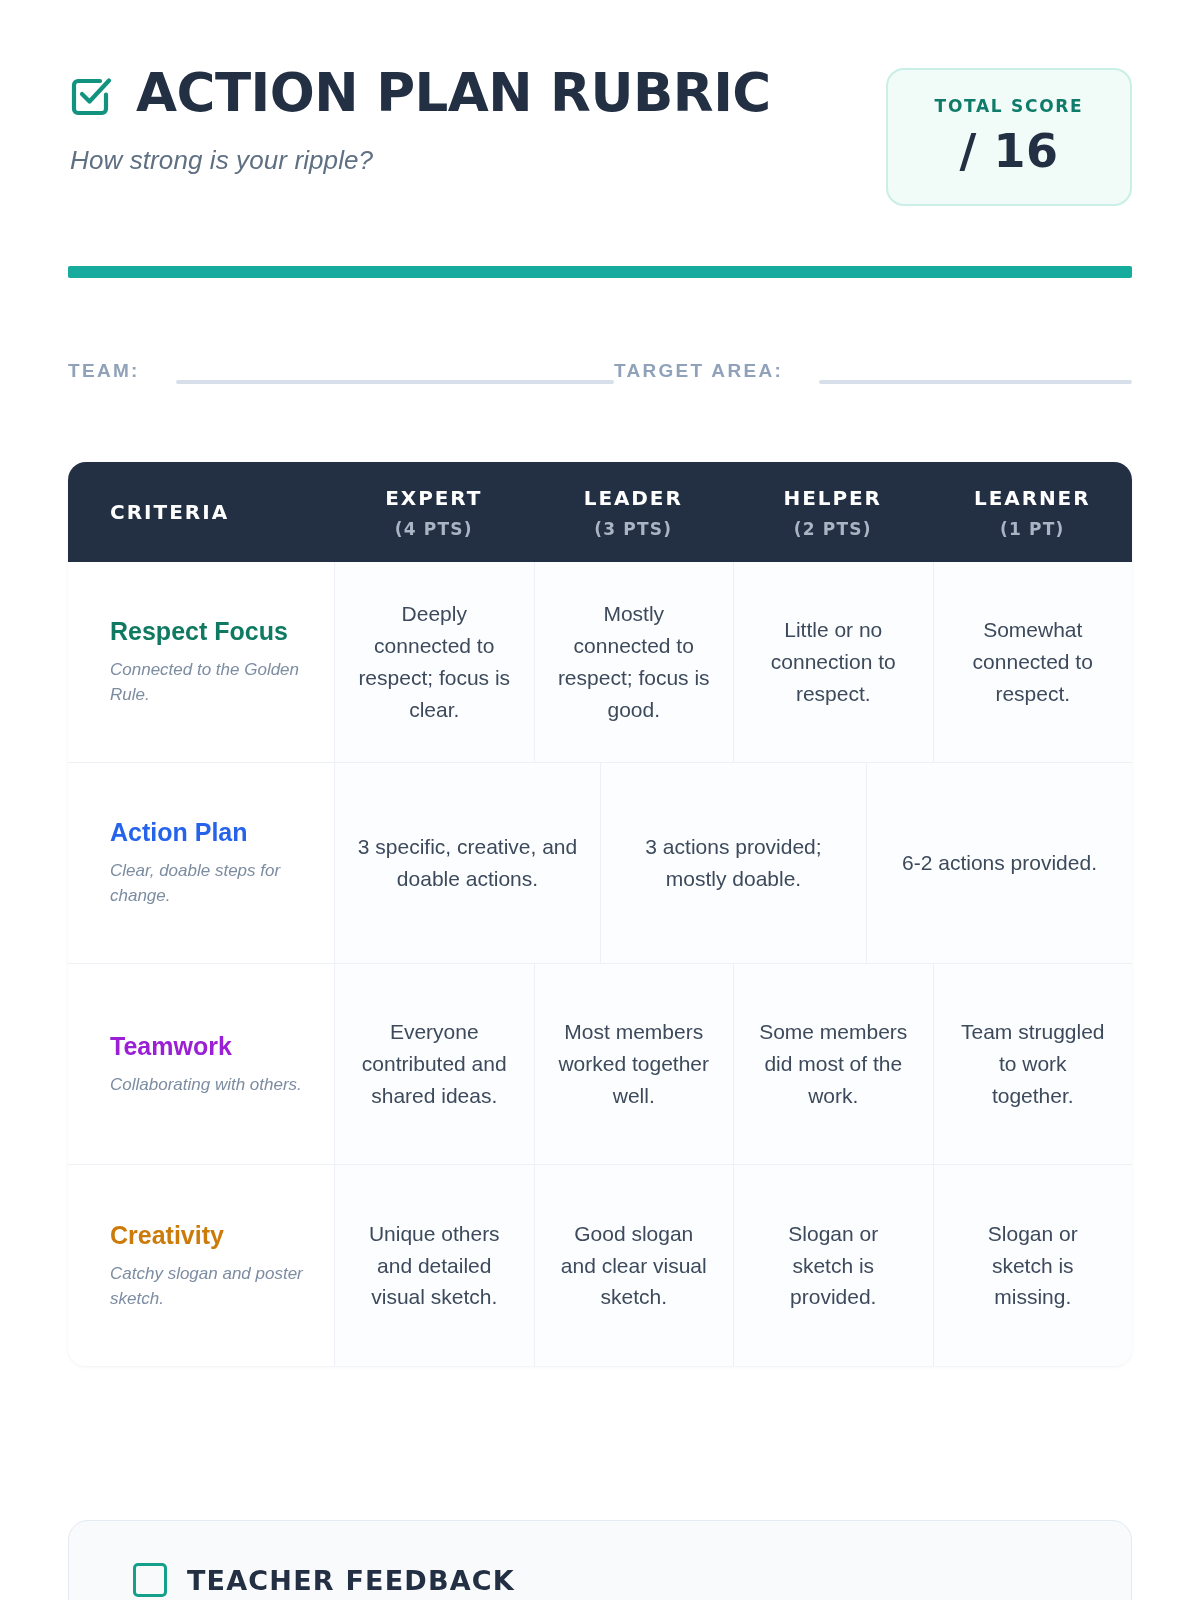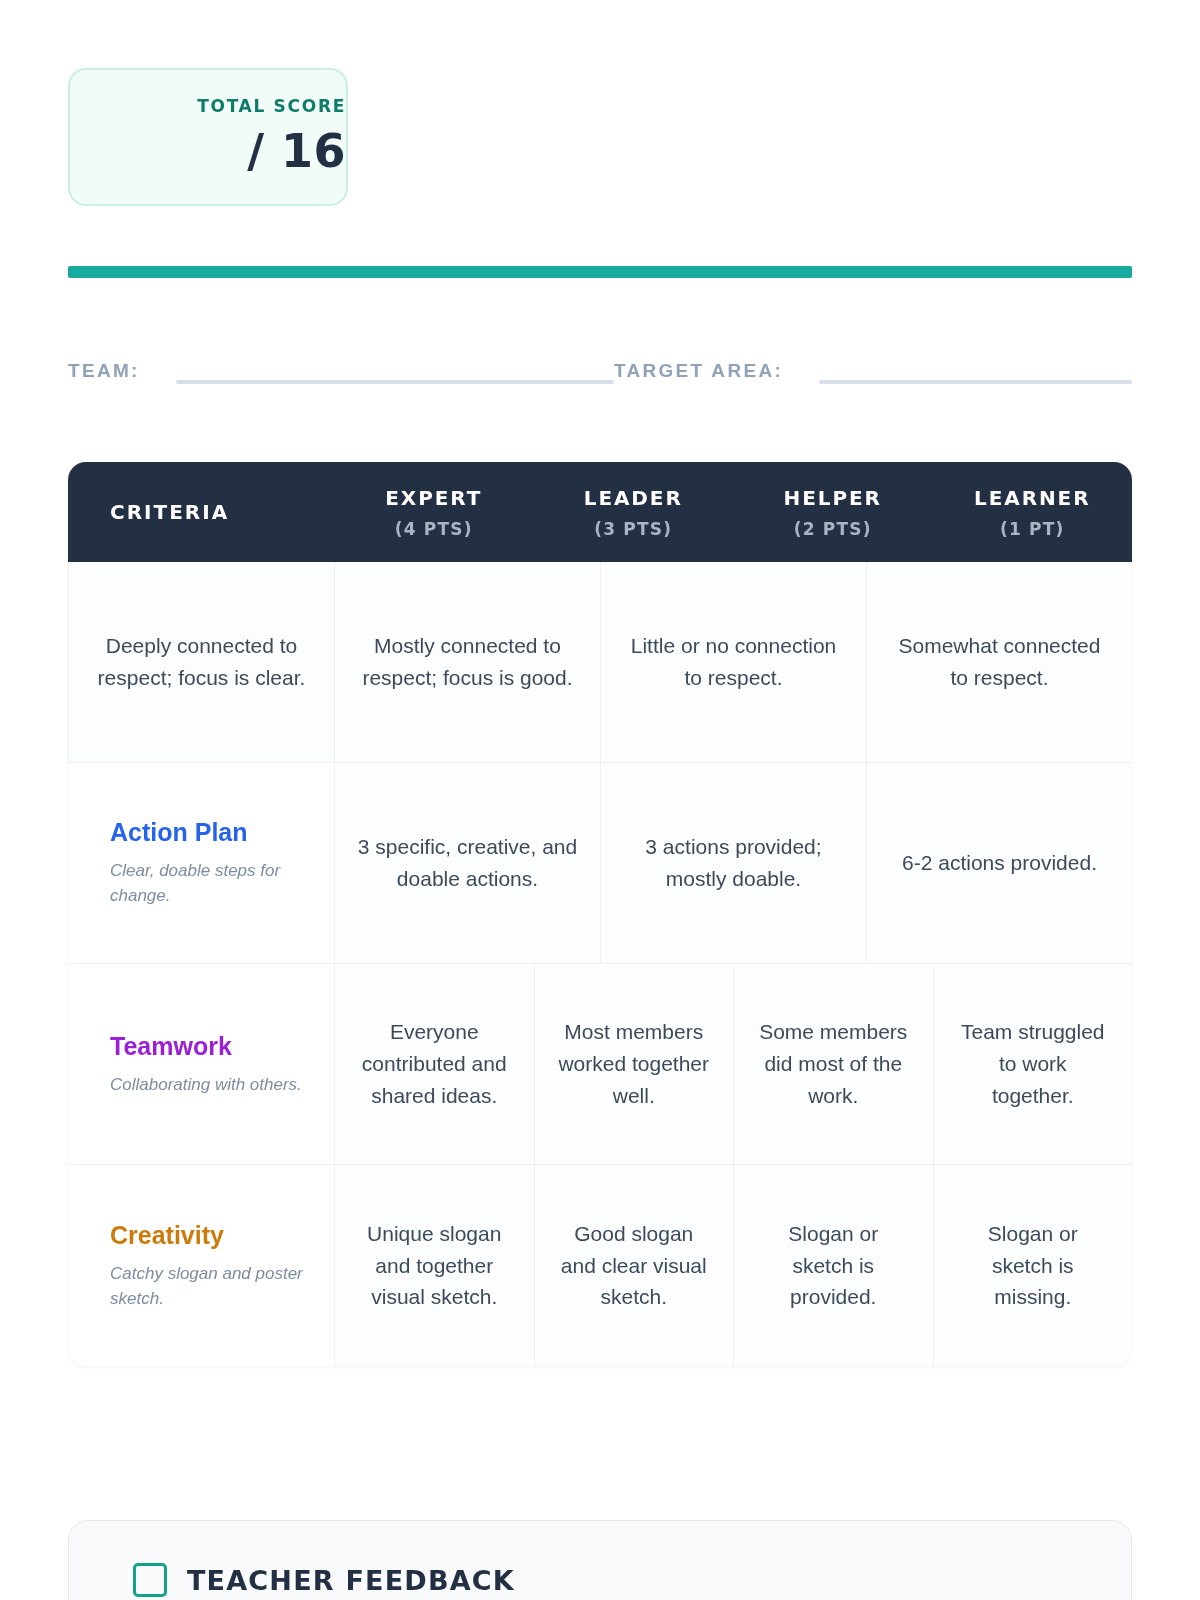--- a/index.html
+++ b/index.html
@@ -65,28 +65,28 @@
     margin-left: 2px;
     font-size: 26px;
     font-style: italic;
     color: #5F7083;
     font-family: "Liberation Sans", sans-serif;
     letter-spacing: 0.1px;
   }
 
   
   .score-box {
-    width: 280px;
+    width: 246px;
     height: 138px;
     border: 2px solid #C9EFE6;
     background: #F1FBF8;
     border-radius: 18px;
     display: flex;
     flex-direction: column;
-    align-items: flex-end;
+    align-items: center;
     justify-content: center;
     margin-top: 2px;
   }
 
   .score-label {
     font-size: 17px;
     font-weight: 800;
     letter-spacing: 1.7px;
     color: #0E7C68;
     font-family: "DejaVu Sans", sans-serif;
@@ -276,20 +276,30 @@
     color: #232F43;
     font-family: "DejaVu Sans", sans-serif;
   }
 </style>
 </head>
 <body>
 
 <div class="page">
 
   <div class="header">
+    <div class="header-left">
+      <div class="title-row">
+        <svg class="check-icon" viewBox="0 0 46 46">
+          <path d="M38 22.5 V37 a4 4 0 0 1 -4 4 H10 a4 4 0 0 1 -4 -4 V13 a4 4 0 0 1 4 -4 H32" fill="none" stroke="#11937F" stroke-width="4.2" stroke-linecap="round"></path>
+          <path d="M14 22 L21.5 29.5 L41 8.5" fill="none" stroke="#11937F" stroke-width="4.2" stroke-linecap="round" stroke-linejoin="round"></path>
+        </svg>
+        <div class="page-title">ACTION PLAN RUBRIC</div>
+      </div>
+      <div class="subtitle">How strong is your ripple?</div>
+    </div>
 
     <div class="score-box">
       <div class="score-label">TOTAL SCORE</div>
       <div class="score-value">/ 16</div>
     </div>
   </div>
 
   <div class="divider"></div>
 
   <div class="fields">
@@ -322,20 +332,24 @@
       </div>
       <div class="col-level head-level">
         <div class="head-level-name">LEARNER</div>
         <div class="head-level-pts">(1 PT)</div>
       </div>
     </div>
 
     <div class="rubric-body">
 
       <div class="rubric-row">
+        <div class="cell-criteria">
+          <div class="criteria-name" style="color: rgb(15, 122, 97);">Respect Focus</div>
+          <div class="criteria-desc">Connected to the Golden Rule.</div>
+        </div>
         <div class="cell-level">Deeply connected to respect; focus is clear.</div>
         <div class="cell-level">Mostly connected to respect; focus is good.</div>
         <div class="cell-level">Little or no connection to respect.</div>
         <div class="cell-level">Somewhat connected to respect.</div>
       </div>
 
       <div class="rubric-row">
         <div class="cell-criteria">
           <div class="criteria-name" style="color: rgb(37, 99, 235);">Action Plan</div>
           <div class="criteria-desc">Clear, doable steps for change.</div>
@@ -354,21 +368,21 @@
         <div class="cell-level">Most members worked together well.</div>
         <div class="cell-level">Some members did most of the work.</div>
         <div class="cell-level">Team struggled to work together.</div>
       </div>
 
       <div class="rubric-row">
         <div class="cell-criteria">
           <div class="criteria-name" style="color: rgb(204, 122, 10);">Creativity</div>
           <div class="criteria-desc">Catchy slogan and poster sketch.</div>
         </div>
-        <div class="cell-level">Unique slogan and together visual sketch.</div>
+        <div class="cell-level">Unique others and detailed visual sketch.</div>
         <div class="cell-level">Good slogan and clear visual sketch.</div>
         <div class="cell-level">Slogan or sketch is provided.</div>
         <div class="cell-level">Slogan or sketch is missing.</div>
       </div>
 
     </div>
   </div>
 
   <div class="feedback">
     <div class="feedback-head">

